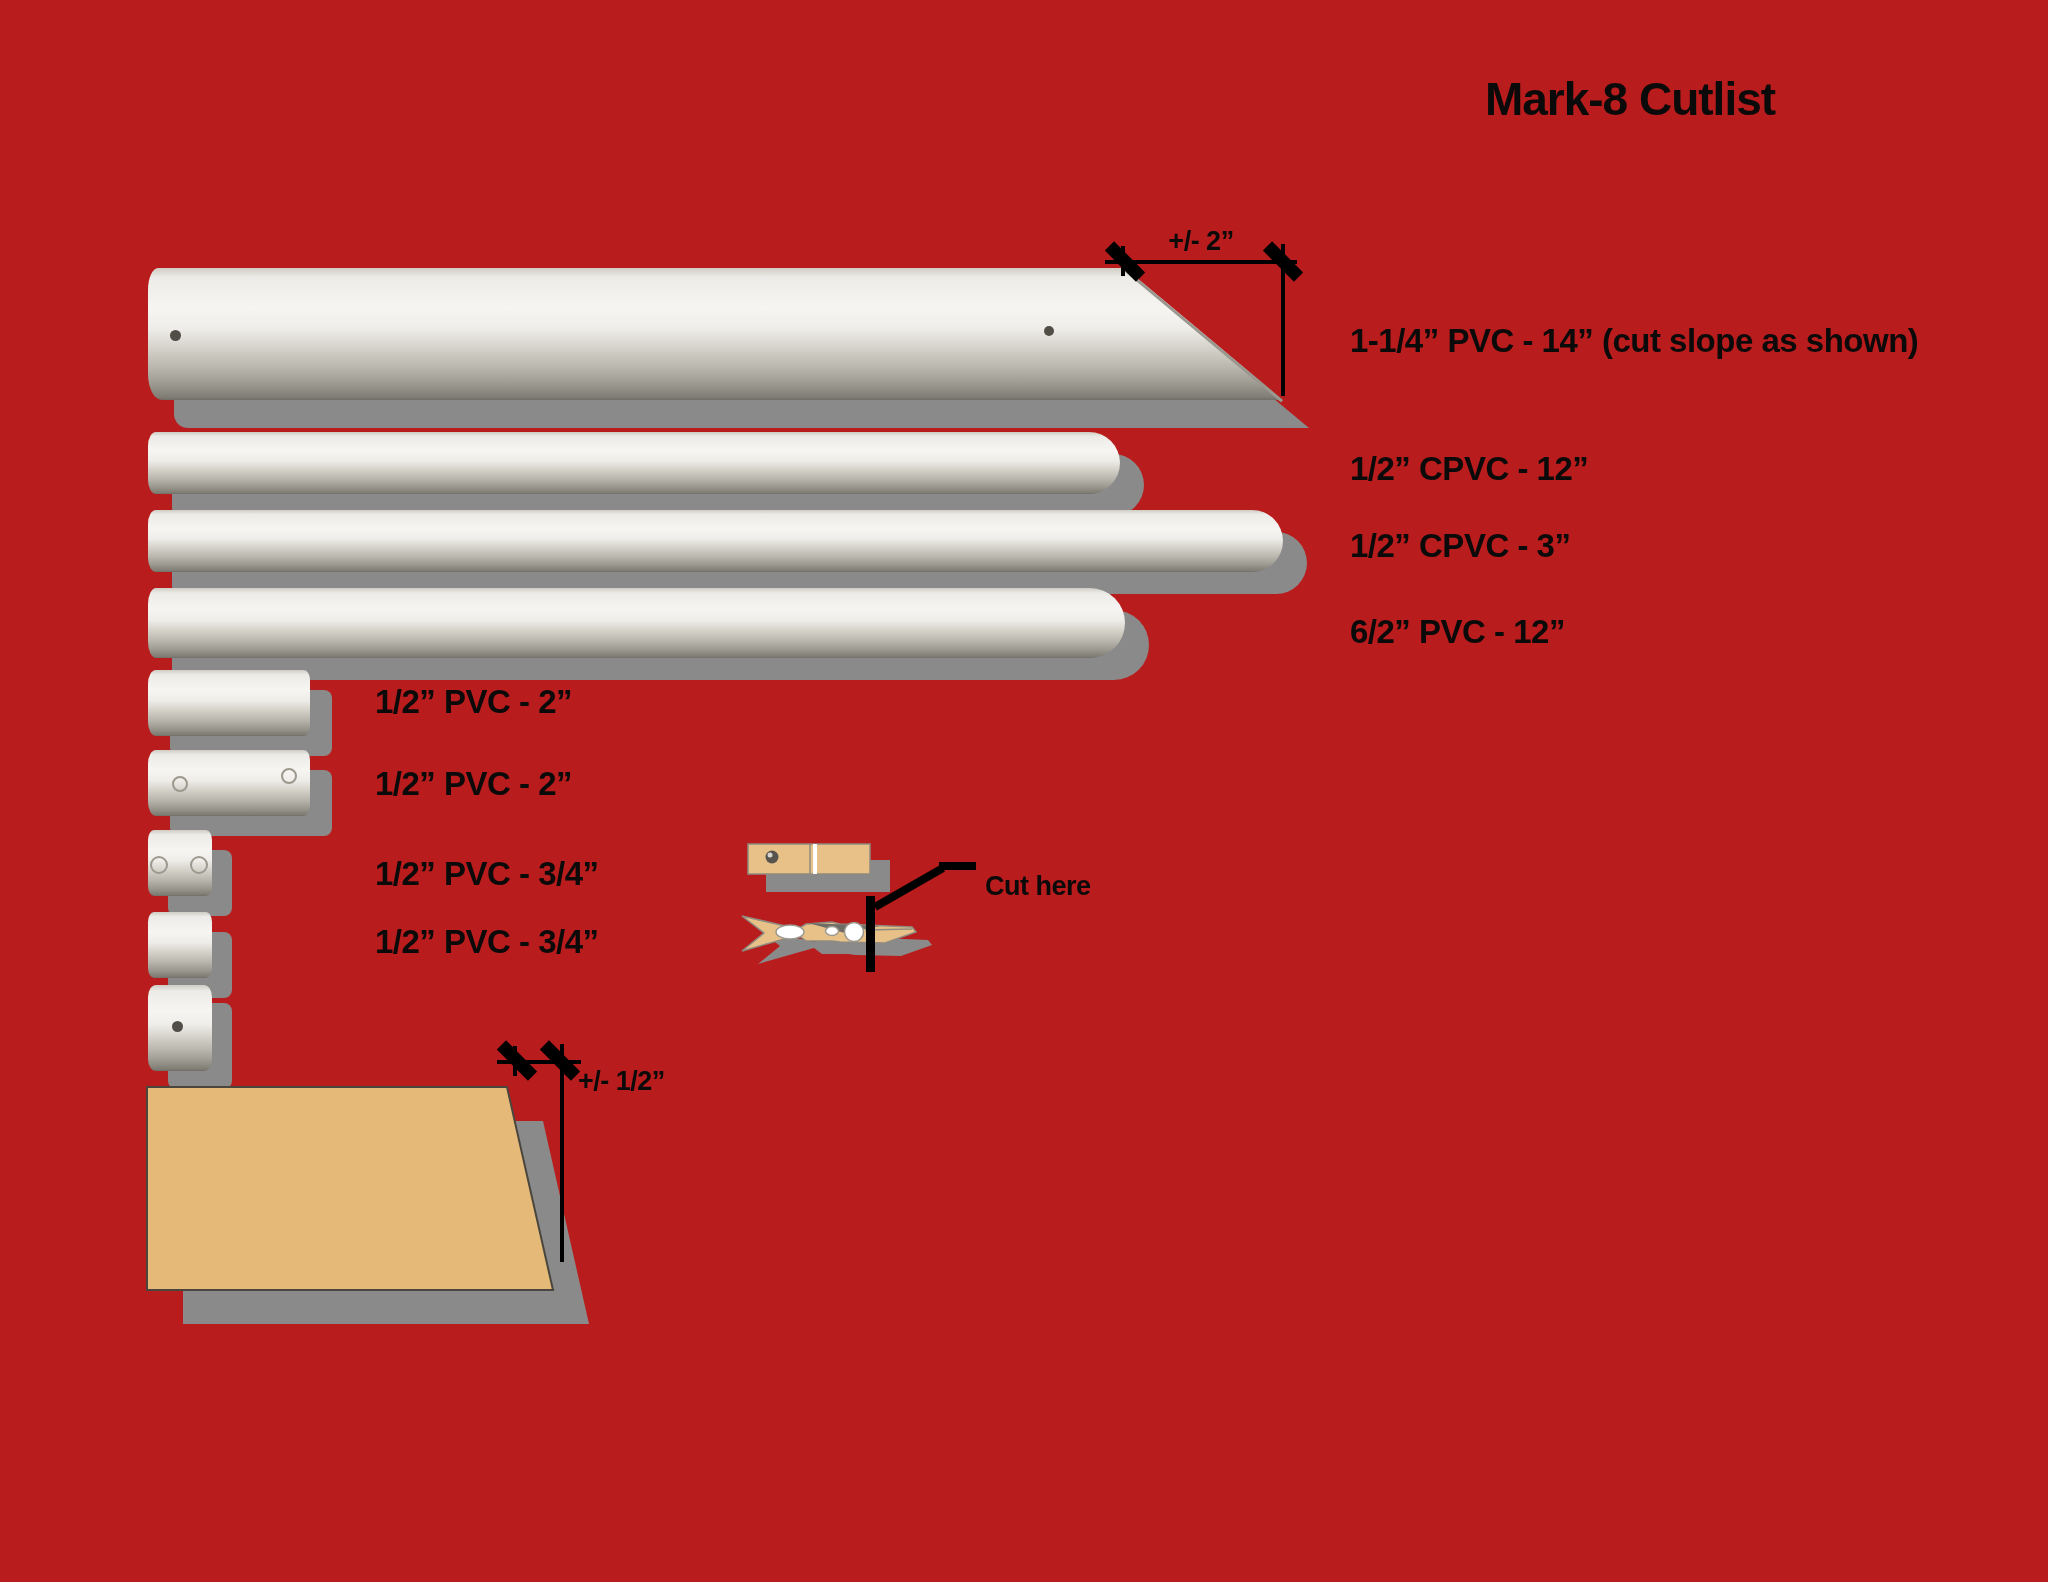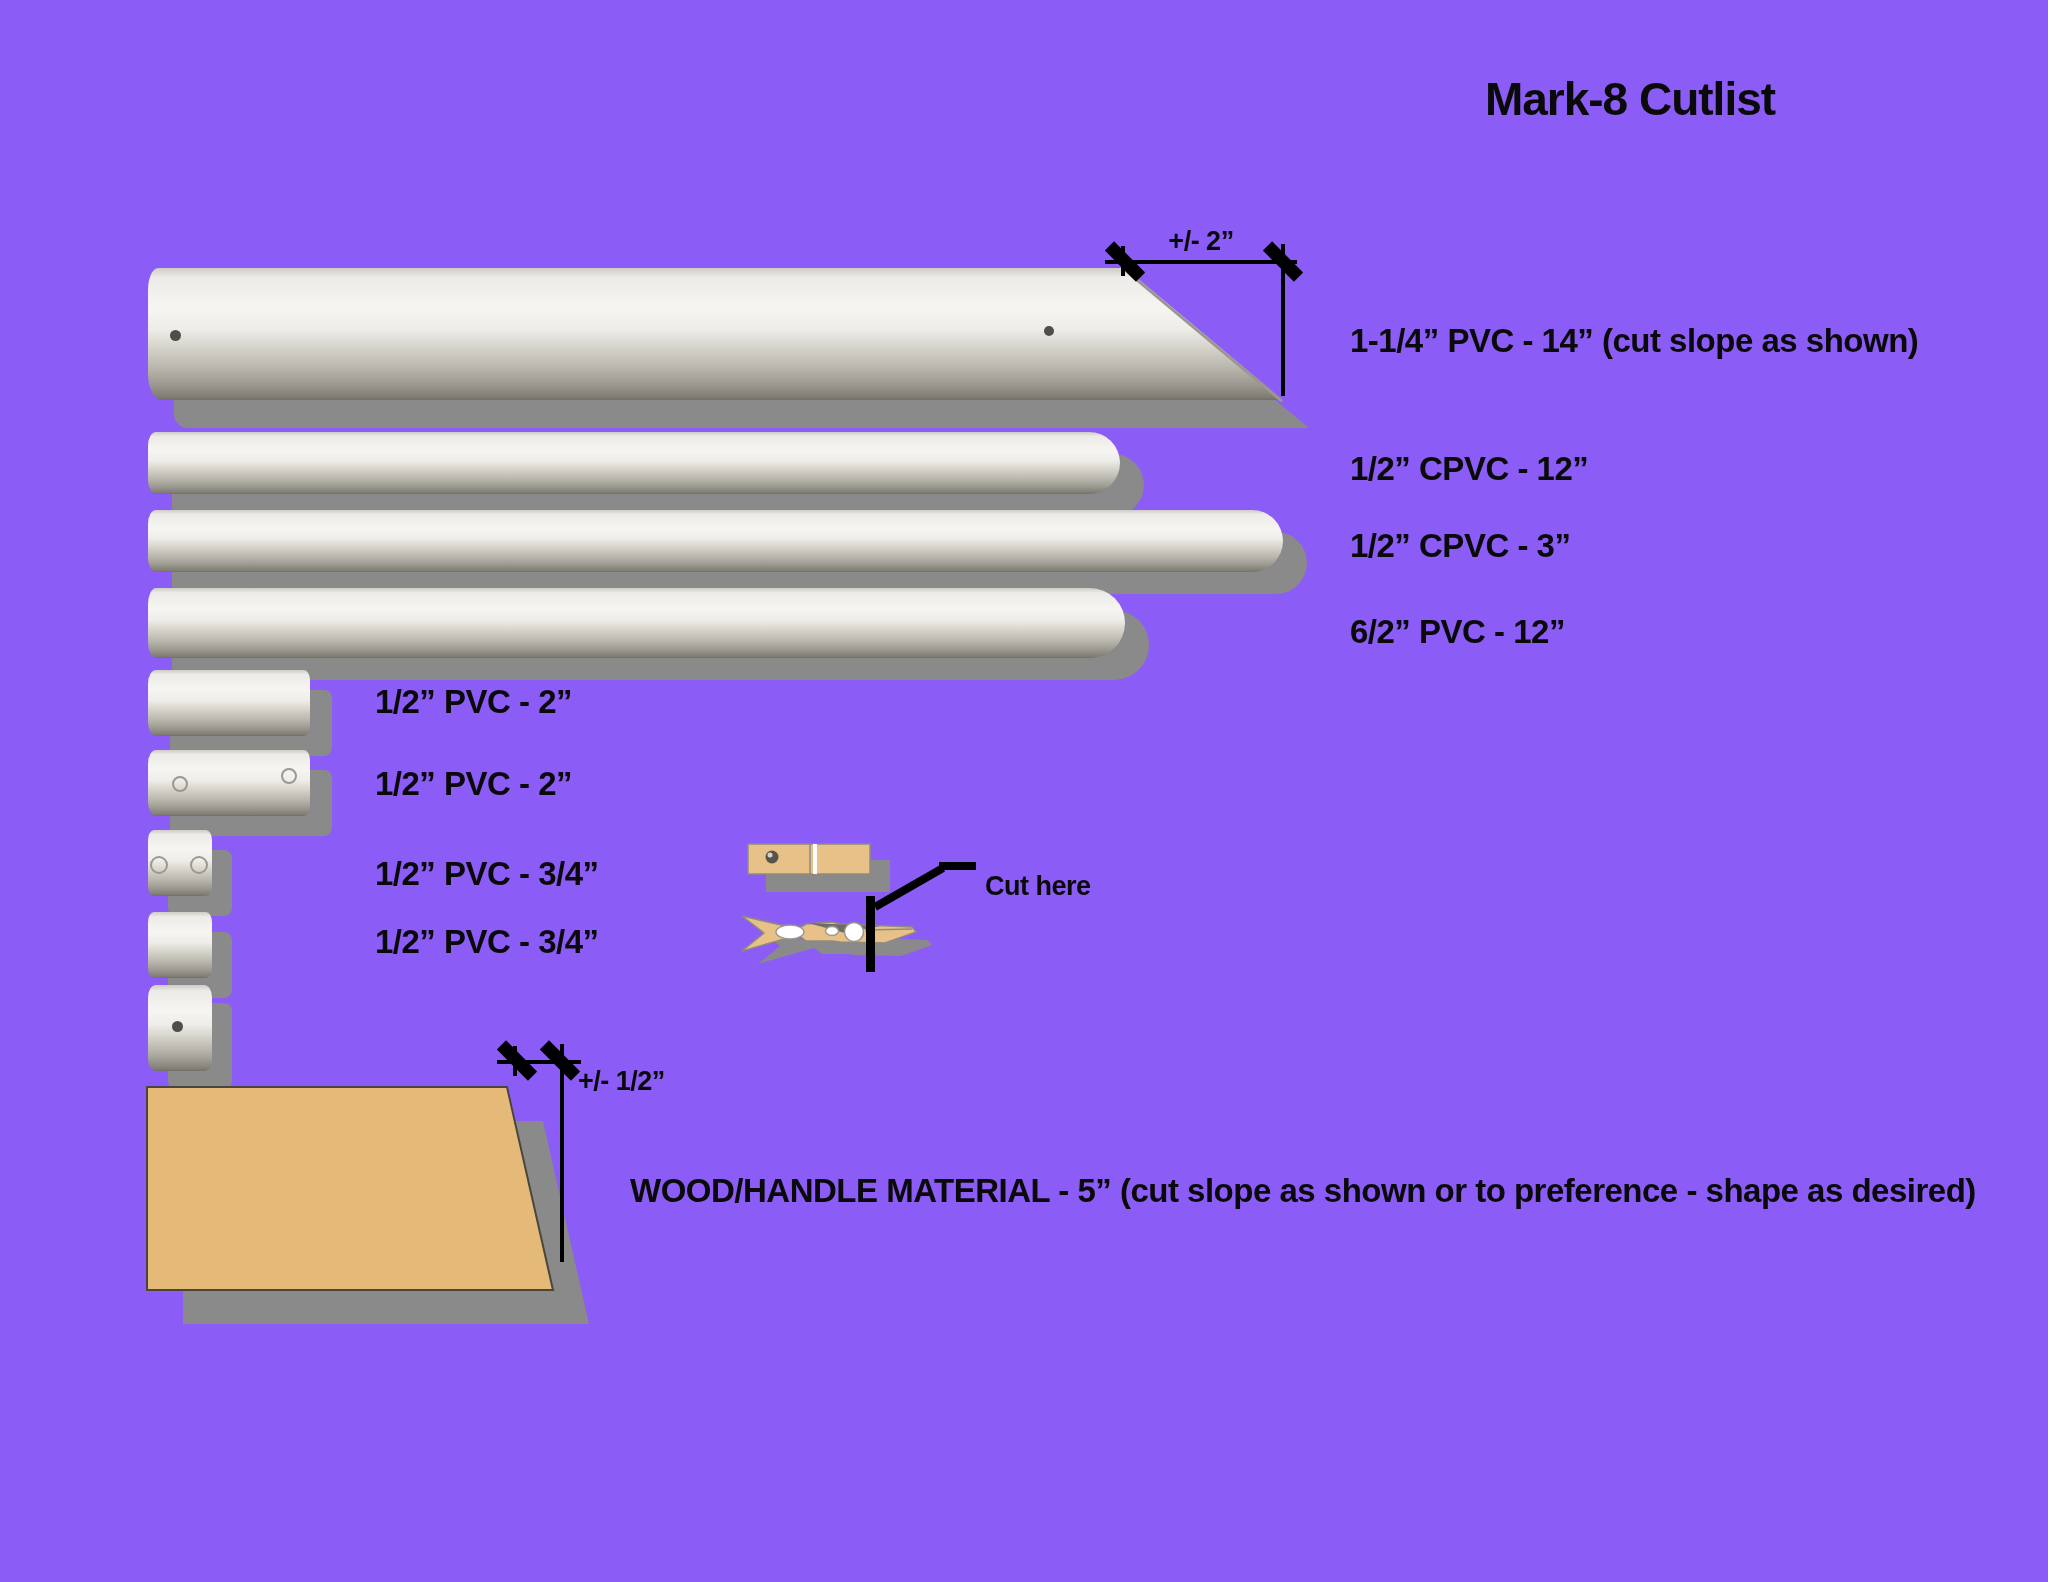--- a/index.html
+++ b/index.html
@@ -1,16 +1,16 @@
 <!DOCTYPE html>
 <html><head>
 <meta charset="utf-8">
 <style>
   html,body{margin:0;padding:0;background:#ffffff;}
-  .page{position:relative;width:2048px;height:1582px;background:#8b5cf6;overflow:hidden;
+  .page{position:relative;width:2048px;height:1582px;background:#b91c1c;overflow:hidden;
         font-family:"Liberation Sans", sans-serif;color:#0a0a0a;}
 
   
   .titleblock{position:absolute;left:1330px;top:72px;width:600px;text-align:center;}
   .title{font-size:46px;font-weight:700;letter-spacing:-1px;}
   .subtitle{font-size:24px;font-weight:400;margin-top:4px;letter-spacing:-0.3px;}
 
   
   .pipe{position:absolute;z-index:2;
         background:linear-gradient(to bottom,
@@ -132,15 +132,14 @@
   <div class="dim-label" style="left:578px;top:1066px;">+/- 1/2”</div>
 
   <div class="part-label" style="left:1350px;top:322px;">1-1/4” PVC - 14” (cut slope as shown)</div>
   <div class="part-label" style="left:1350px;top:450px;">1/2” CPVC - 12”</div>
   <div class="part-label" style="left:1350px;top:527px;">1/2” CPVC - 3”</div>
   <div class="part-label" style="left:1350px;top:613px;">6/2” PVC - 12”</div>
   <div class="part-label" style="left:375px;top:683px;">1/2” PVC - 2”</div>
   <div class="part-label" style="left:375px;top:765px;">1/2” PVC - 2”</div>
   <div class="part-label" style="left:375px;top:855px;">1/2” PVC - 3/4”</div>
   <div class="part-label" style="left:375px;top:923px;">1/2” PVC - 3/4”</div>
-  <div class="part-label" style="left:630px;top:1172px;">WOOD/HANDLE MATERIAL - 5” (cut slope as shown or to preference - shape as desired)</div>
 
 </div>
 
 </body></html>

